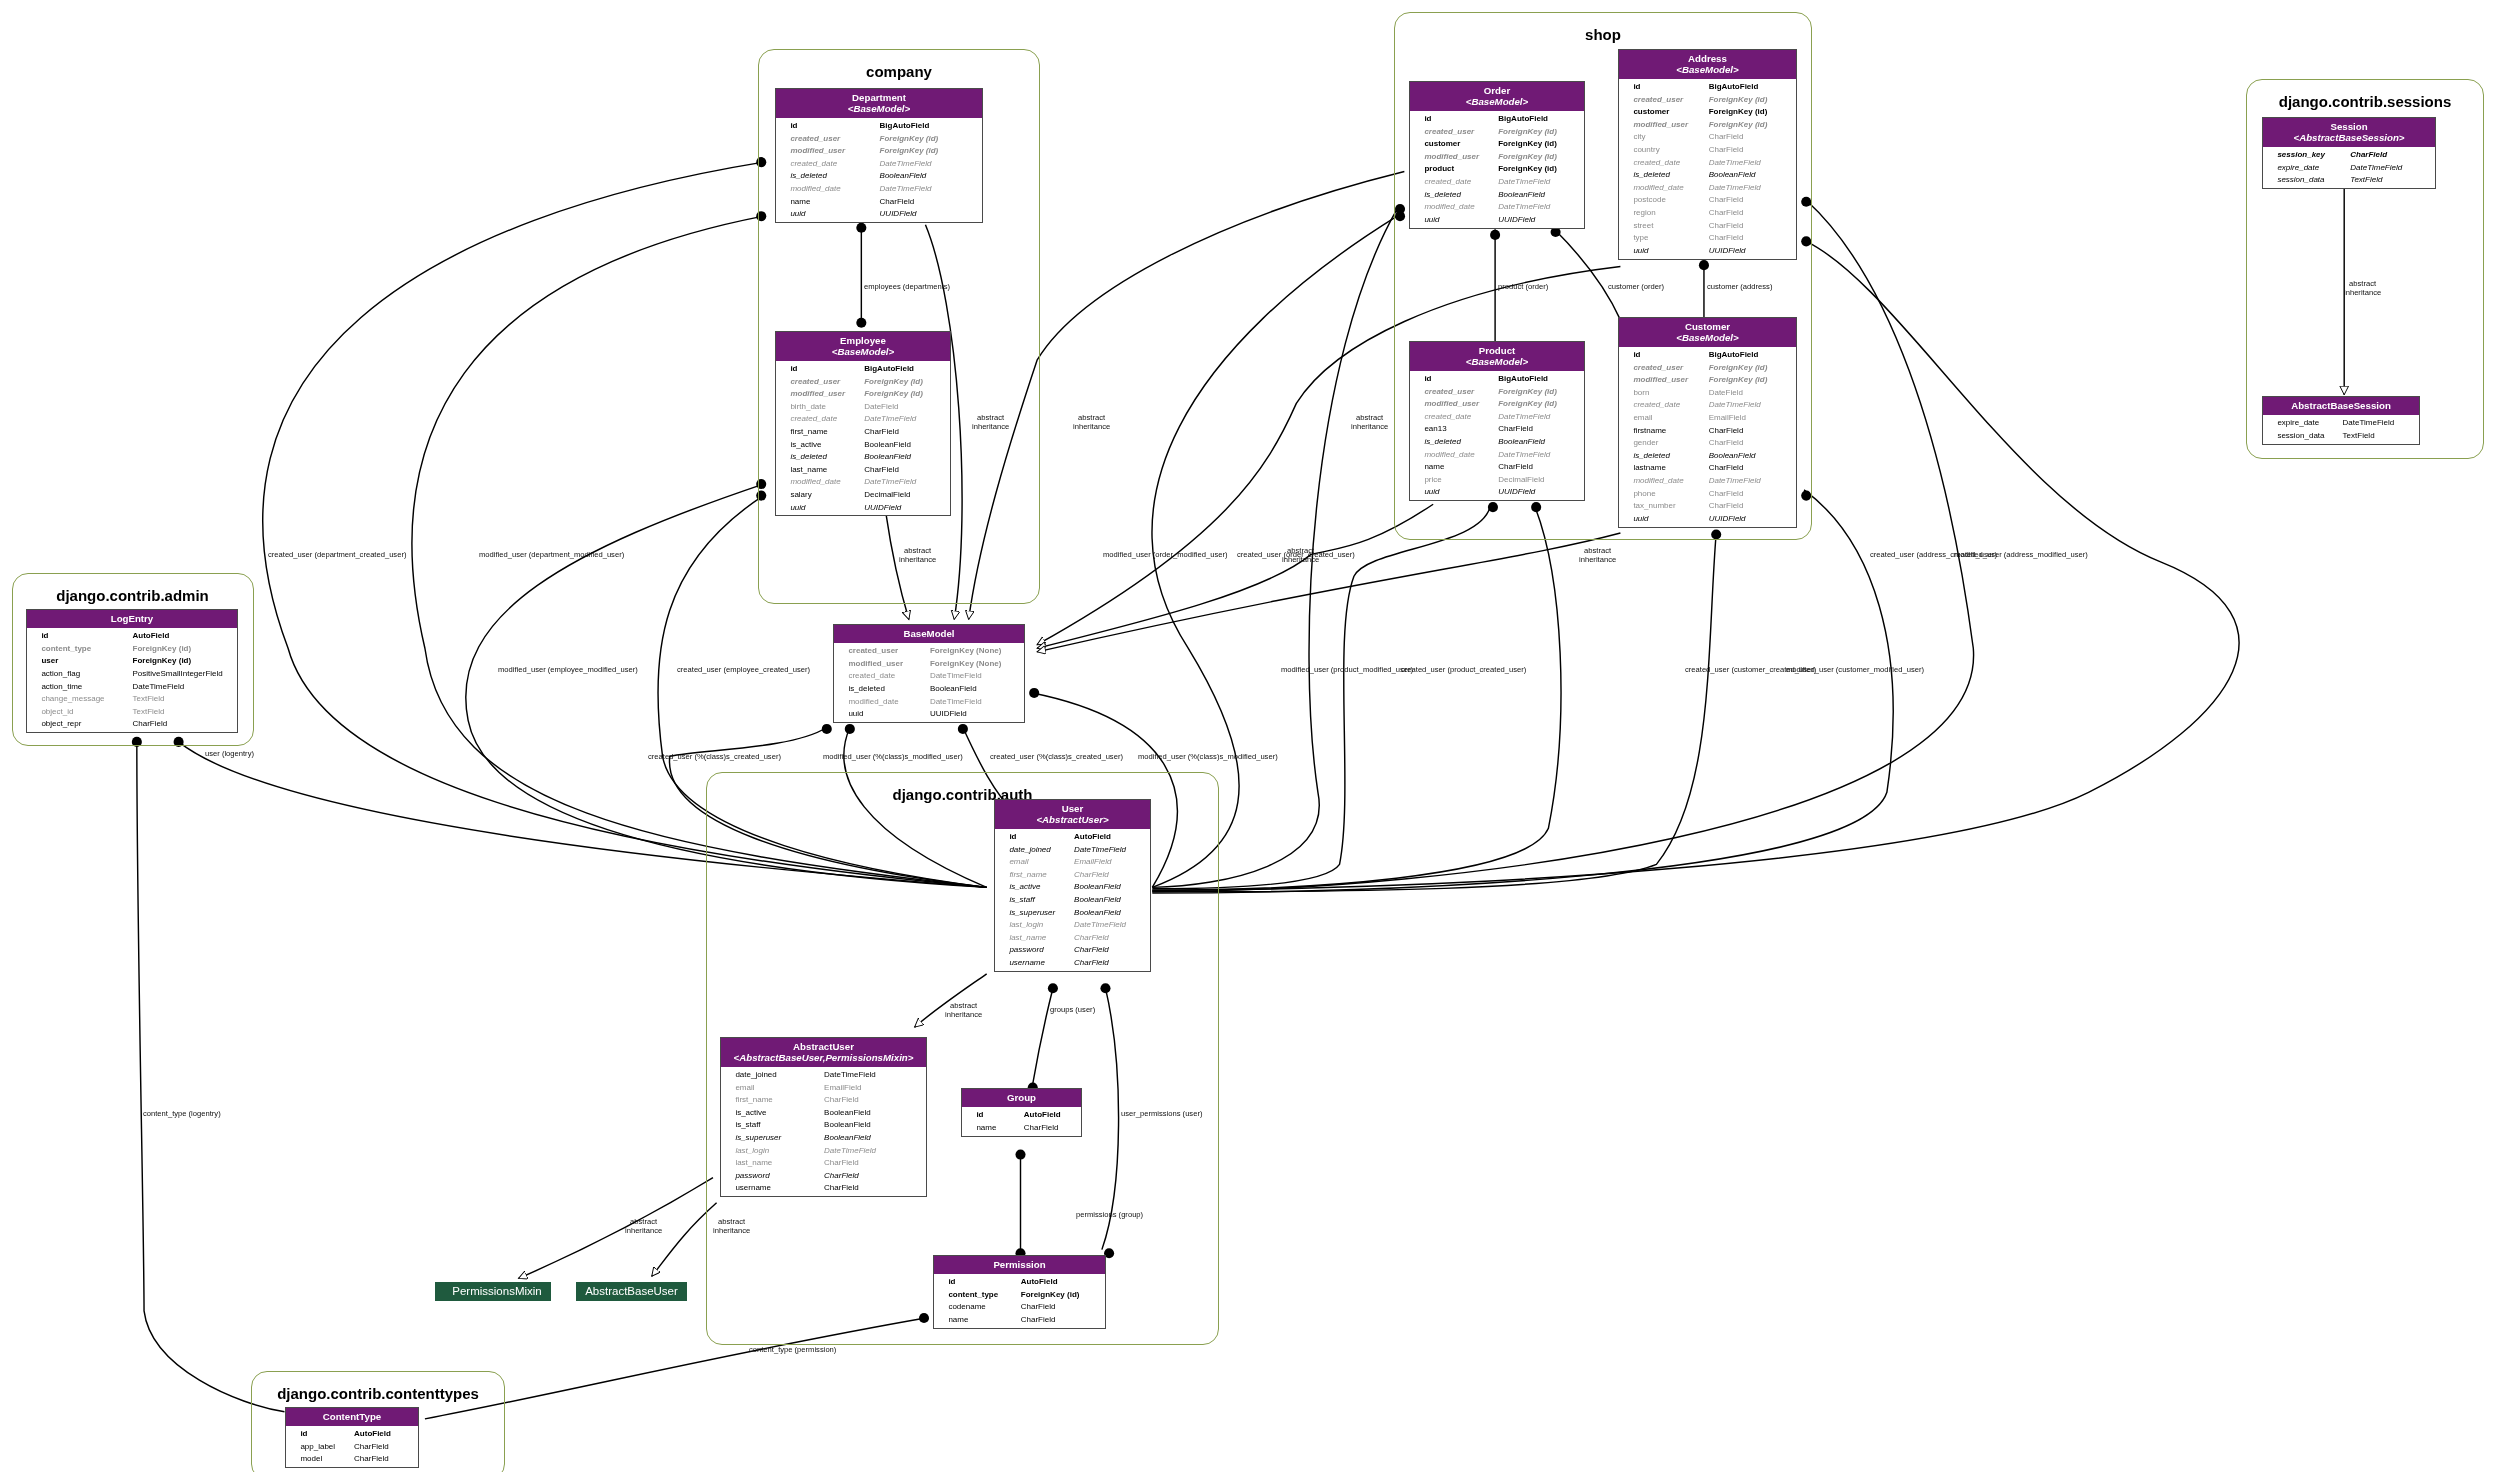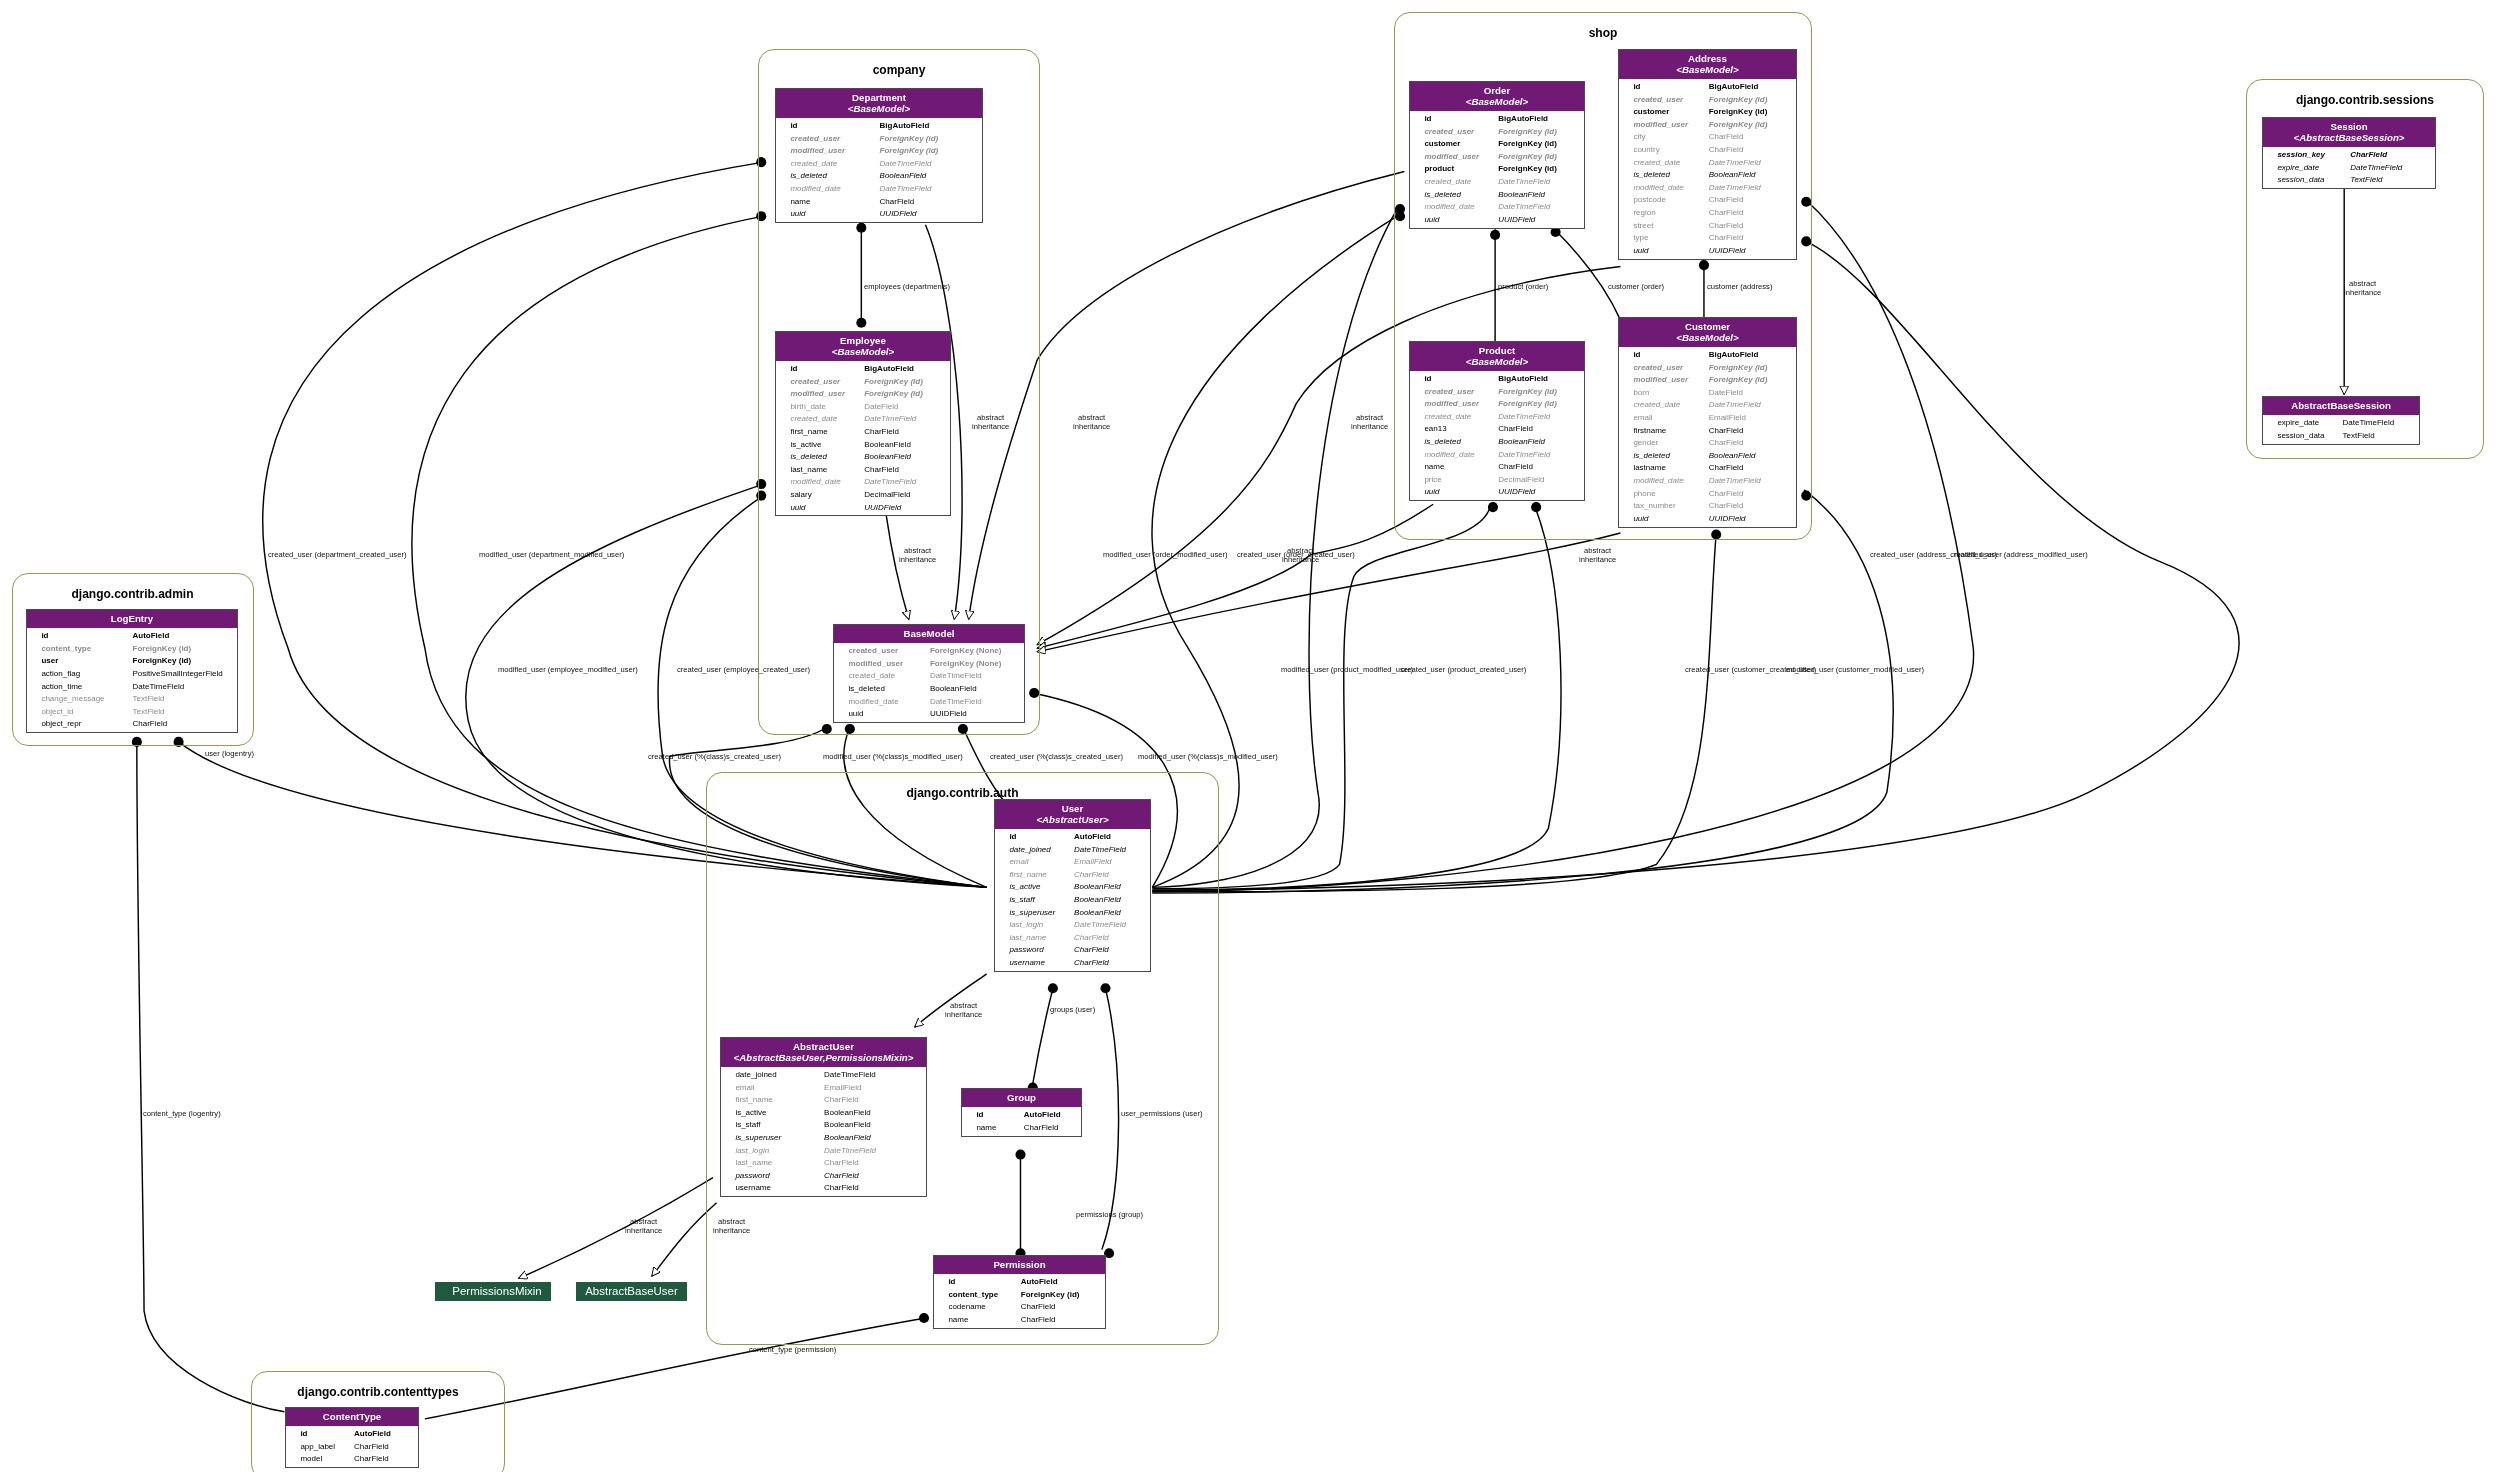--- a/index.html
+++ b/index.html
@@ -1,21 +1,21 @@
 <!DOCTYPE html>
 <html style="font-size:11.5px"><head>
 <meta charset="utf-8">
 <style>
   html, body { margin:0; padding:0; background:#ffffff; }
   body { width:2512px; height:1473px; position:relative; overflow:hidden;
          font-family:"Liberation Sans", sans-serif; color:#000; }
   .edges { position:absolute; left:0; top:0; width:2512px; height:1473px; }
   .cluster { position:absolute; border:1.4px solid #8aa050; border-radius:16px; box-sizing:border-box; }
   .cluster-title { position:absolute; left:0; right:0; top:13px; text-align:center;
-                   font-weight:bold; font-size:12px; }
+                   font-weight:bold; font-size:15px; }
   .model { position:absolute; background:#fff; border:1.4px solid #4a4a4a; box-sizing:border-box; }
   .model-head { background:#701a75; color:#fff; text-align:center; font-weight:bold;
                 font-size:9.7px; padding:4.3px 2.9px 2.9px; line-height:10.8px; }
   .model-head .sub { font-style:italic; display:block; }
   .rows { padding:2.2px 0 1.4px; }
   .row { display:flex; font-size:8px; line-height:12.6px; padding:0 5.8px 0 14.4px; white-space:nowrap; }
   .row .fn { width:48%; }
   .row .ft { flex:1; }
   .row.b { font-weight:bold; }
   .row.i { font-style:italic; }
@@ -107,21 +107,21 @@
     <circle cx="1462" cy="1372" r="7"></circle>
       <circle cx="1535" cy="1372" r="7"></circle>
     <circle cx="1434" cy="1510" r="7"></circle>
       <circle cx="1417" cy="1603" r="7"></circle>
     <circle cx="1417" cy="1740" r="7"></circle>
       <circle cx="1540" cy="1740" r="7"></circle>
     <circle cx="1283" cy="1830" r="7"></circle>
   </g>
 </svg>
 
-<div class="cluster" style="left:758px;top:49px;width:282px;height:686px;">
+<div class="cluster" style="left:758px;top:49px;width:282px;height:555px;">
   <div class="cluster-title">company</div>
 </div>
 <div class="cluster" style="left:1394px;top:11.5px;width:418px;height:528px;">
   <div class="cluster-title">shop</div>
 </div>
 <div class="cluster" style="left:2246px;top:79px;width:238px;height:380px;">
   <div class="cluster-title">django.contrib.sessions</div>
 </div>
 <div class="cluster" style="left:11.5px;top:573px;width:242px;height:173px;">
   <div class="cluster-title">django.contrib.admin</div>

